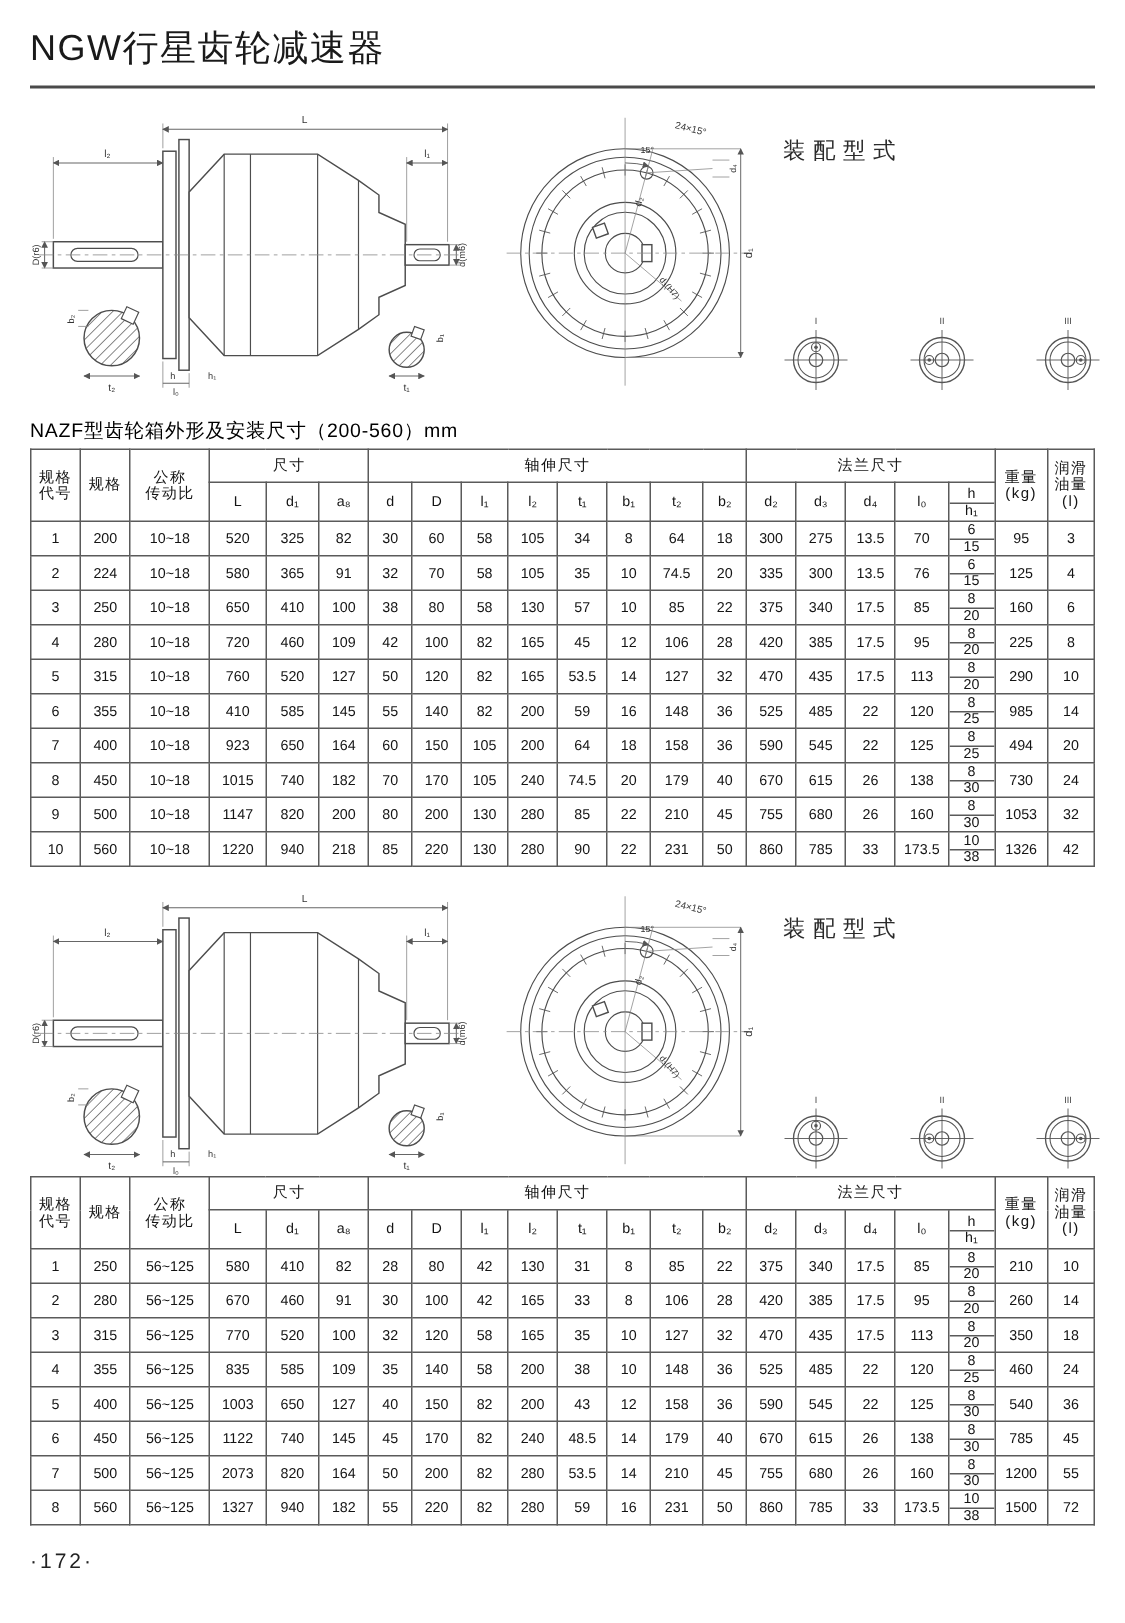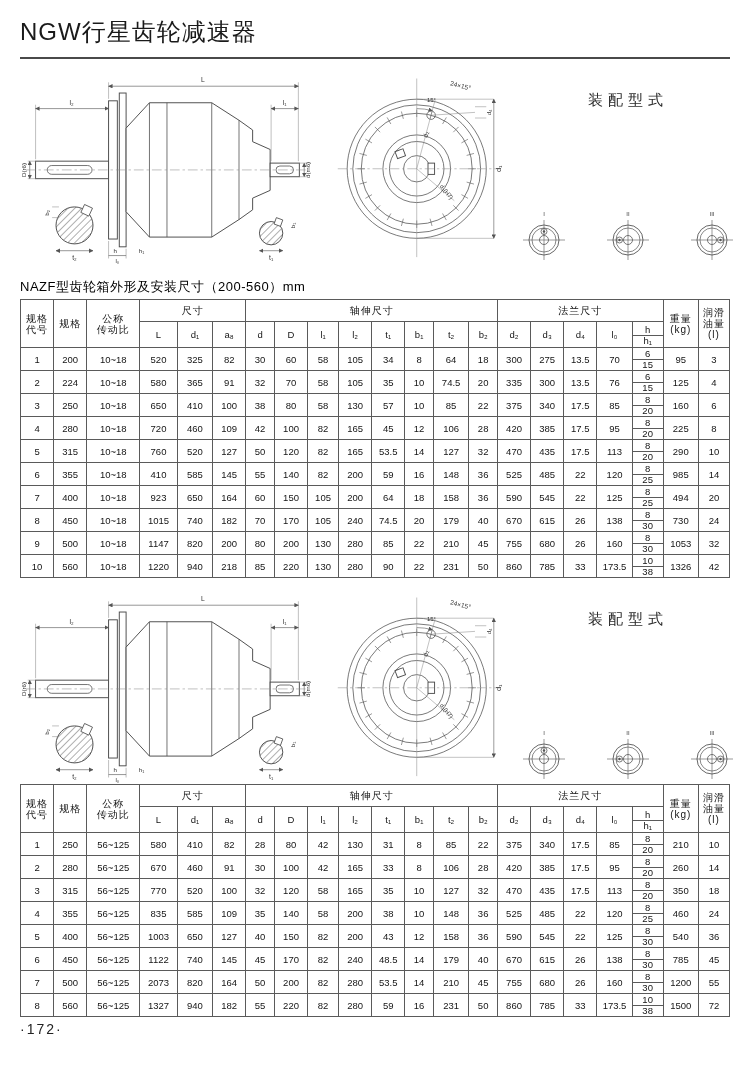--- a/index.html
+++ b/index.html
@@ -4,21 +4,21 @@
 <style>
   html,body{margin:0;padding:0;background:#f4f4f2;}
   .page{width:750px;height:1082px;box-sizing:border-box;background:#fff;
     padding:14px 20px 8px 20px;overflow:hidden;position:relative;
     font-family:"Liberation Sans","DejaVu Sans",sans-serif;color:#141414;}
   h1.title{font-size:24px;font-weight:500;margin:2px 0 0 0;padding-bottom:9px;
     border-bottom:2px solid #4a4a4a;letter-spacing:1px;color:#1a1a1a;}
   
   .fig-row{display:flex;align-items:flex-start;margin-top:10px;height:196px;}
   .fig-front{margin-left:22px;margin-top:2px;}
-  .fig-asm{flex:1;display:flex;flex-direction:column;align-items:center;height:100%;}
+  .fig-asm{flex:1;display:flex;flex-direction:column;align-items:flex-start;height:100%;}
   .asm-title{margin-top:22px;font-size:15px;letter-spacing:5px;color:#2b2b2b;}
   .asm-icons{margin-top:auto;margin-bottom:4px;display:flex;gap:40px;}
   
   svg text{font-family:"Liberation Sans","DejaVu Sans",sans-serif;fill:#333;}
   .oln{stroke:#4d4d4d;stroke-width:1;fill:#fff;}
   .oln2{stroke:#4d4d4d;stroke-width:.8;fill:none;}
   .dim{stroke:#666;stroke-width:.7;fill:none;}
   .thin{stroke:#888;stroke-width:.55;fill:none;}
   .ctr{stroke:#888;stroke-width:.55;stroke-dasharray:10 3 2.5 3;fill:none;}
   .lbl{font-size:7px;}
@@ -33,21 +33,21 @@
   table.gtable{border-collapse:collapse;width:100%;table-layout:fixed;border:1.6px solid #333;}
   .gtable th,.gtable td{border:1px solid #5a5a5a;text-align:center;vertical-align:middle;
     padding:0;font-size:9.5px;line-height:11px;font-weight:normal;color:#141414;overflow:hidden;}
   .gtable thead tr.grp th{height:21px;font-size:10px;letter-spacing:1px;}
   .gtable thead tr.sub th{height:25px;}
   .gtable tbody td{height:22px;}
   .pre{white-space:pre-line;}
   td.split,th.split{padding:0;}
   .sp-top{border-bottom:1px solid #5a5a5a;line-height:11px;}
   .sp-bot{line-height:10px;}
-  .page-num{margin-top:4px;font-size:14px;color:#222;letter-spacing:2px;}
+  .page-num{margin-top:15px;font-size:14px;color:#222;letter-spacing:2px;}
 </style>
 </head>
 <body>
 
 <svg width="0" height="0" style="position:absolute" aria-hidden="true">
   <defs>
     <pattern id="hatch" width="5" height="5" patternUnits="userSpaceOnUse" patternTransform="rotate(45)">
       <line x1="0" y1="0" x2="0" y2="5" stroke="#777" stroke-width="1.2"></line>
     </pattern>
     <marker id="arr" viewBox="0 0 10 10" refX="9" refY="5" markerWidth="6.5" markerHeight="6.5" orient="auto-start-reverse">

